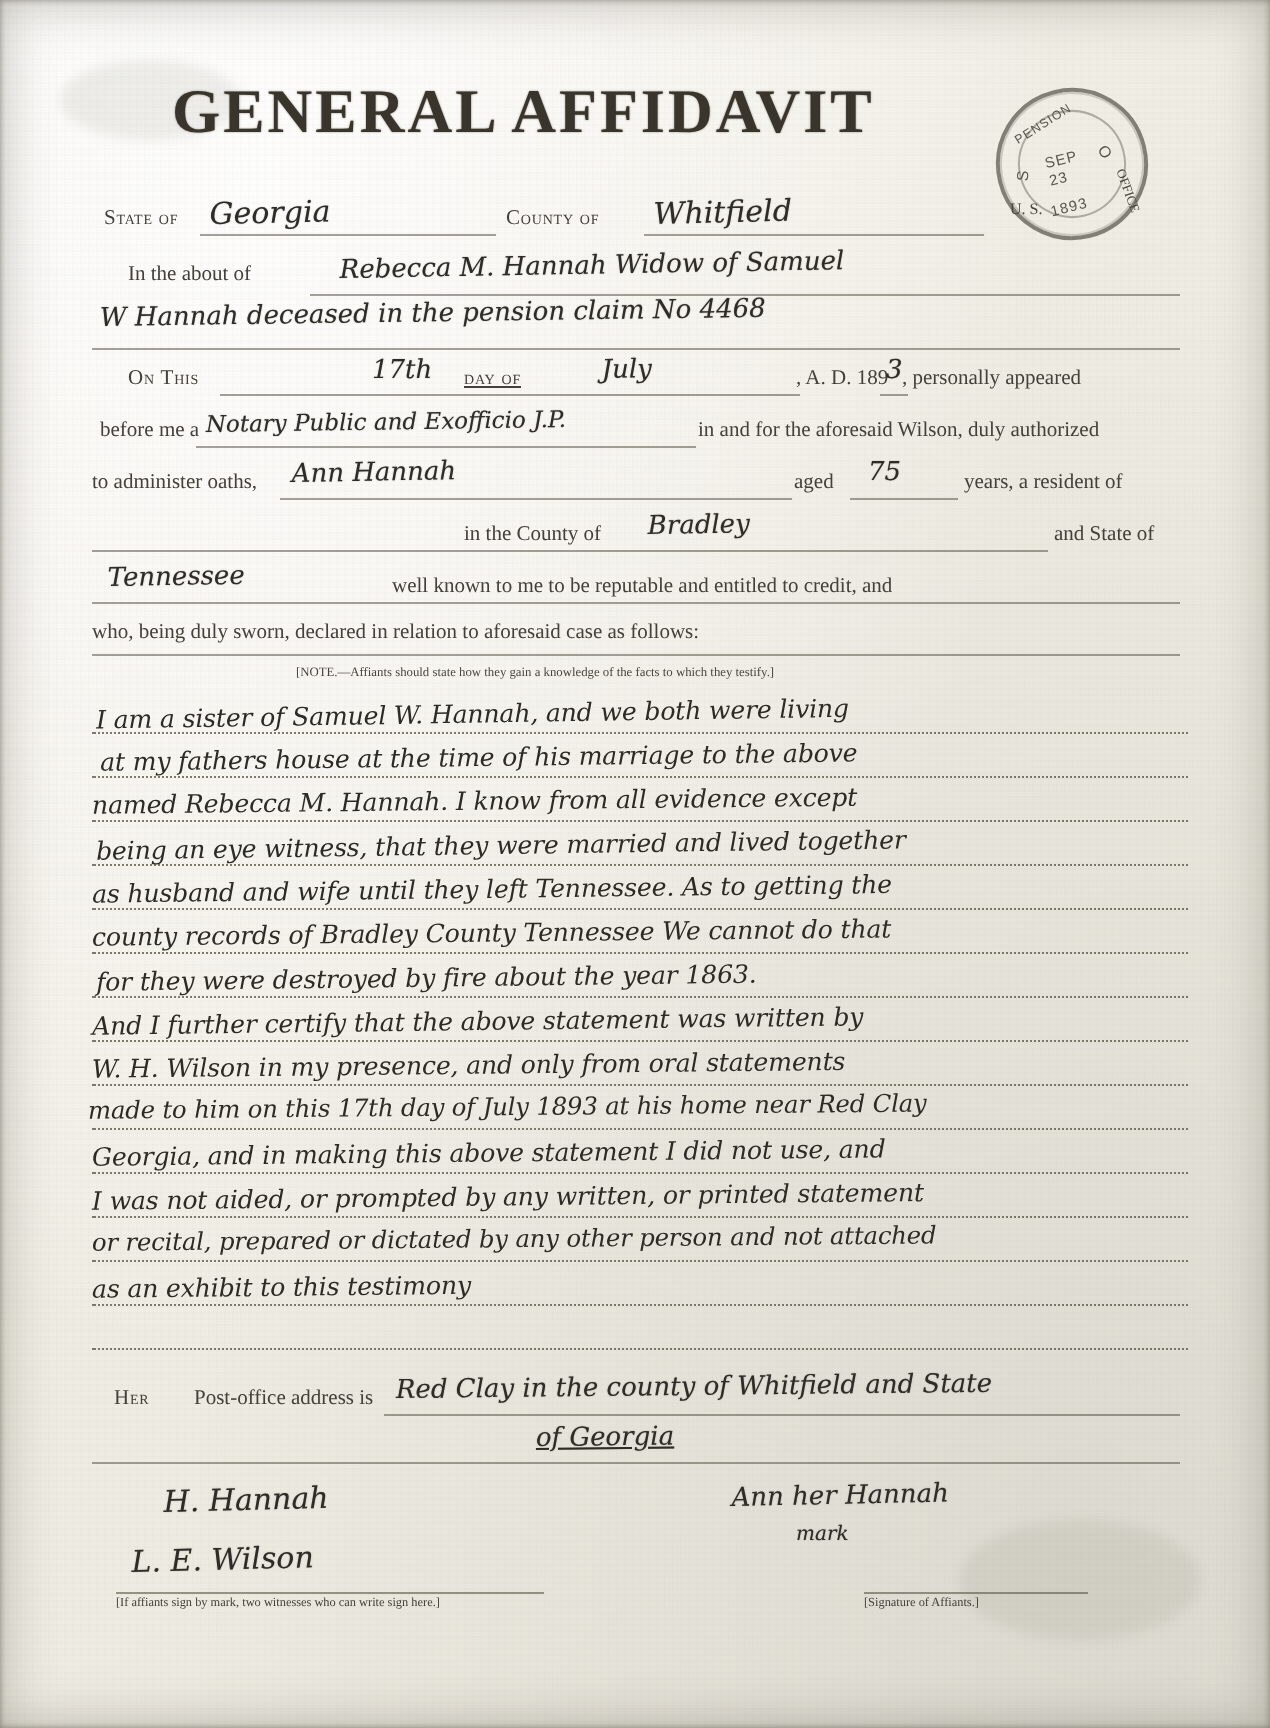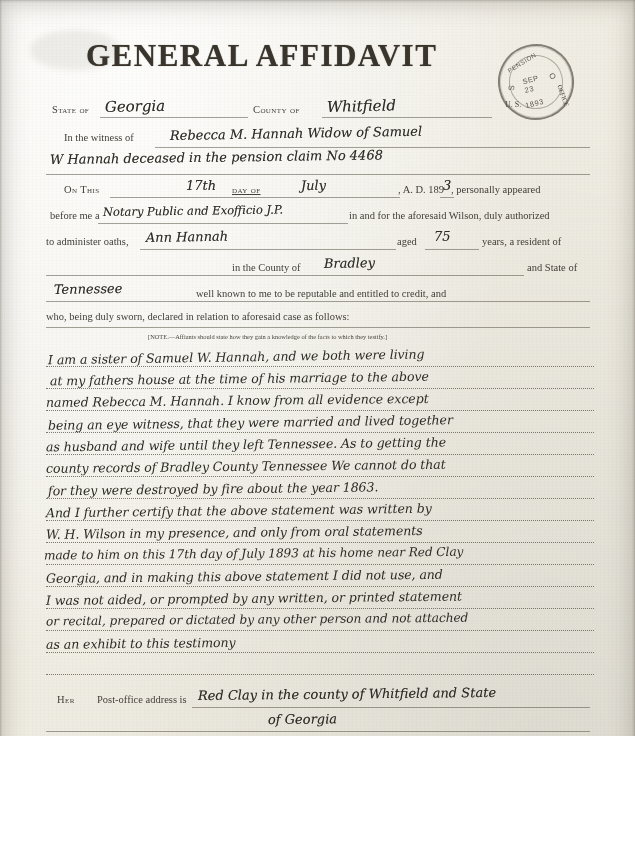--- a/index.html
+++ b/index.html
@@ -6,21 +6,21 @@
     margin: 0;
     padding: 0;
     background: #ffffff;
   }
   body {
     font-family: "Liberation Serif", serif;
   }
   #page {
     position: relative;
     width: 635px;
-    height: 736px;
+    height: 864px;
     background: #f3f1ea;
     overflow: hidden;
   }
   
   #paper {
     position: absolute;
     left: 0; top: 0;
     width: 635px; height: 864px;
     background:
       radial-gradient(ellipse at 20% 10%, rgba(255,255,255,0.85), rgba(0,0,0,0) 55%),
@@ -197,21 +197,21 @@
   <div class="tiny" style="left:505px;top:100px;font-size:8px;">U. S.</div>
 
   <div class="lbl sc" style="left:52px;top:104px;">State of</div>
   <div class="hw big" style="left:105px;top:98px;transform:rotate(-1.2deg);">Georgia</div>
   <div class="rule" style="left:100px;top:117px;width:148px;"></div>
 
   <div class="lbl sc" style="left:253px;top:104px;">County of</div>
   <div class="hw big" style="left:327px;top:98px;transform:rotate(-1.4deg);">Whitfield</div>
   <div class="rule" style="left:322px;top:117px;width:170px;"></div>
 
-  <div class="lbl" style="left:64px;top:132px;">In the witness of</div>
+  <div class="lbl" style="left:64px;top:132px;">In the about of</div>
   <div class="hw mid" style="left:170px;top:128px;transform:rotate(-1deg);">Rebecca M. Hannah Widow of Samuel</div>
   <div class="rule" style="left:155px;top:147px;width:435px;"></div>
 
   <div class="hw mid" style="left:50px;top:152px;transform:rotate(-0.8deg);">W Hannah deceased in the pension claim No 4468</div>
   <div class="rule" style="left:46px;top:174px;width:544px;"></div>
 
   <div class="lbl sc" style="left:64px;top:184px;text-align:center;">On This</div>
   <div class="hw mid" style="left:186px;top:178px;">17th</div>
   <div class="lbl sc" style="left:232px;top:184px;text-decoration:underline;">day of</div>
   <div class="hw mid" style="left:301px;top:178px;transform:rotate(-1deg);">July</div>
@@ -276,21 +276,21 @@
   <div class="bodyline" style="top:546px;left:44px;transform:rotate(-0.5deg);font-size:12.2px;">made to him on this 17th day of July 1893 at his home near Red Clay</div>
   <div class="bodyline" style="top:568px;left:46px;transform:rotate(-0.6deg);">Georgia, and in making this above statement I did not use, and</div>
   <div class="bodyline" style="top:590px;left:46px;transform:rotate(-0.6deg);">I was not aided, or prompted by any written, or printed statement</div>
   <div class="bodyline" style="top:612px;left:46px;transform:rotate(-0.5deg);font-size:12.2px;">or recital, prepared or dictated by any other person and not attached</div>
   <div class="bodyline" style="top:634px;left:46px;transform:rotate(-0.6deg);">as an exhibit to this testimony</div>
 
   <div class="lbl sc" style="left:57px;top:694px;">Her</div>
   <div class="lbl" style="left:97px;top:694px;">Post-office address is</div>
   <div class="hw mid" style="left:198px;top:688px;transform:rotate(-0.6deg);">Red Clay in the county of Whitfield and State</div>
   <div class="rule" style="left:192px;top:707px;width:398px;"></div>
-  <div class="hw mid" style="left:268px;top:712px;transform:rotate(-0.6deg);">of Georgia</div>
+  <div class="hw mid" style="left:268px;top:712px;transform:rotate(-0.6deg);text-decoration:underline;">of Georgia</div>
   <div class="rule" style="left:46px;top:731px;width:544px;"></div>
 
   <div class="hw big" style="left:82px;top:742px;transform:rotate(-1.5deg);">H. Hannah</div>
   <div class="hw big" style="left:66px;top:772px;transform:rotate(-1.5deg);">L. E. Wilson</div>
 
   <div class="hw big" style="left:366px;top:742px;transform:rotate(-1.2deg);font-size:13px;">Ann her Hannah</div>
   <div class="hw sm" style="left:398px;top:762px;font-size:10px;">mark</div>
 
   <div class="sigcap" style="left:58px;top:796px;width:214px;">[If affiants sign by mark, two witnesses who can write sign here.]</div>
   <div class="sigcap" style="left:432px;top:796px;width:112px;">[Signature of Affiants.]</div>

